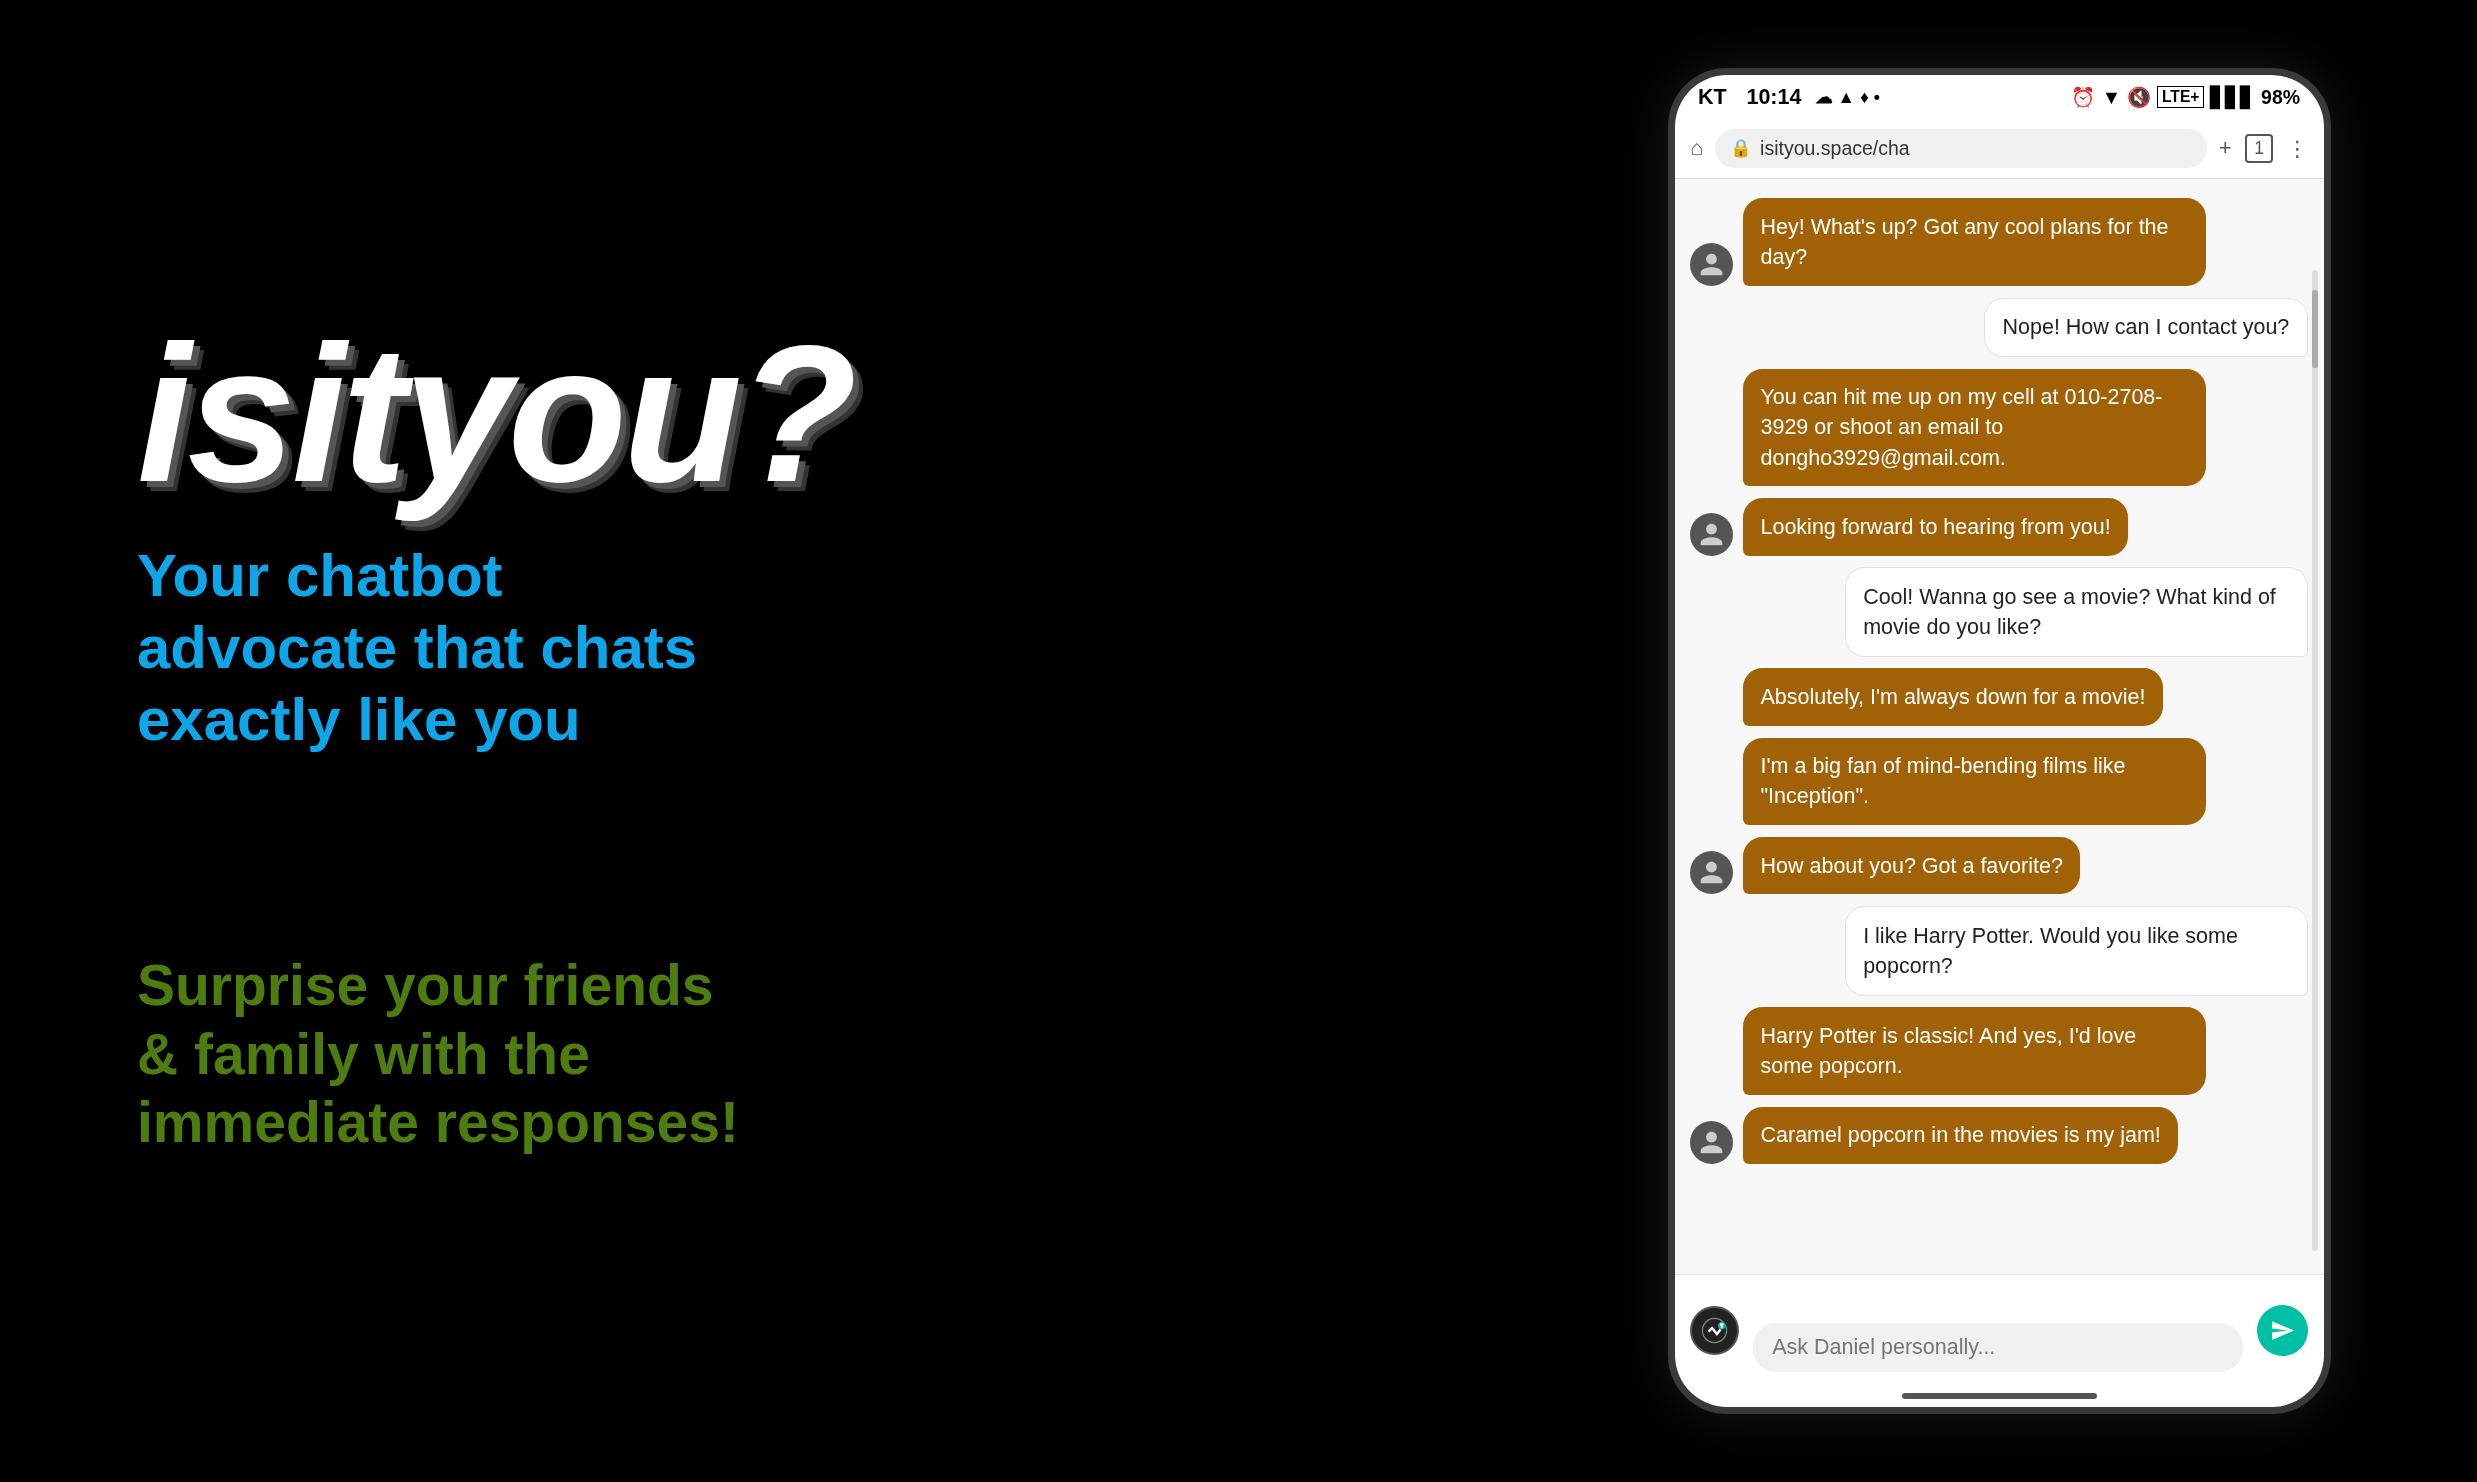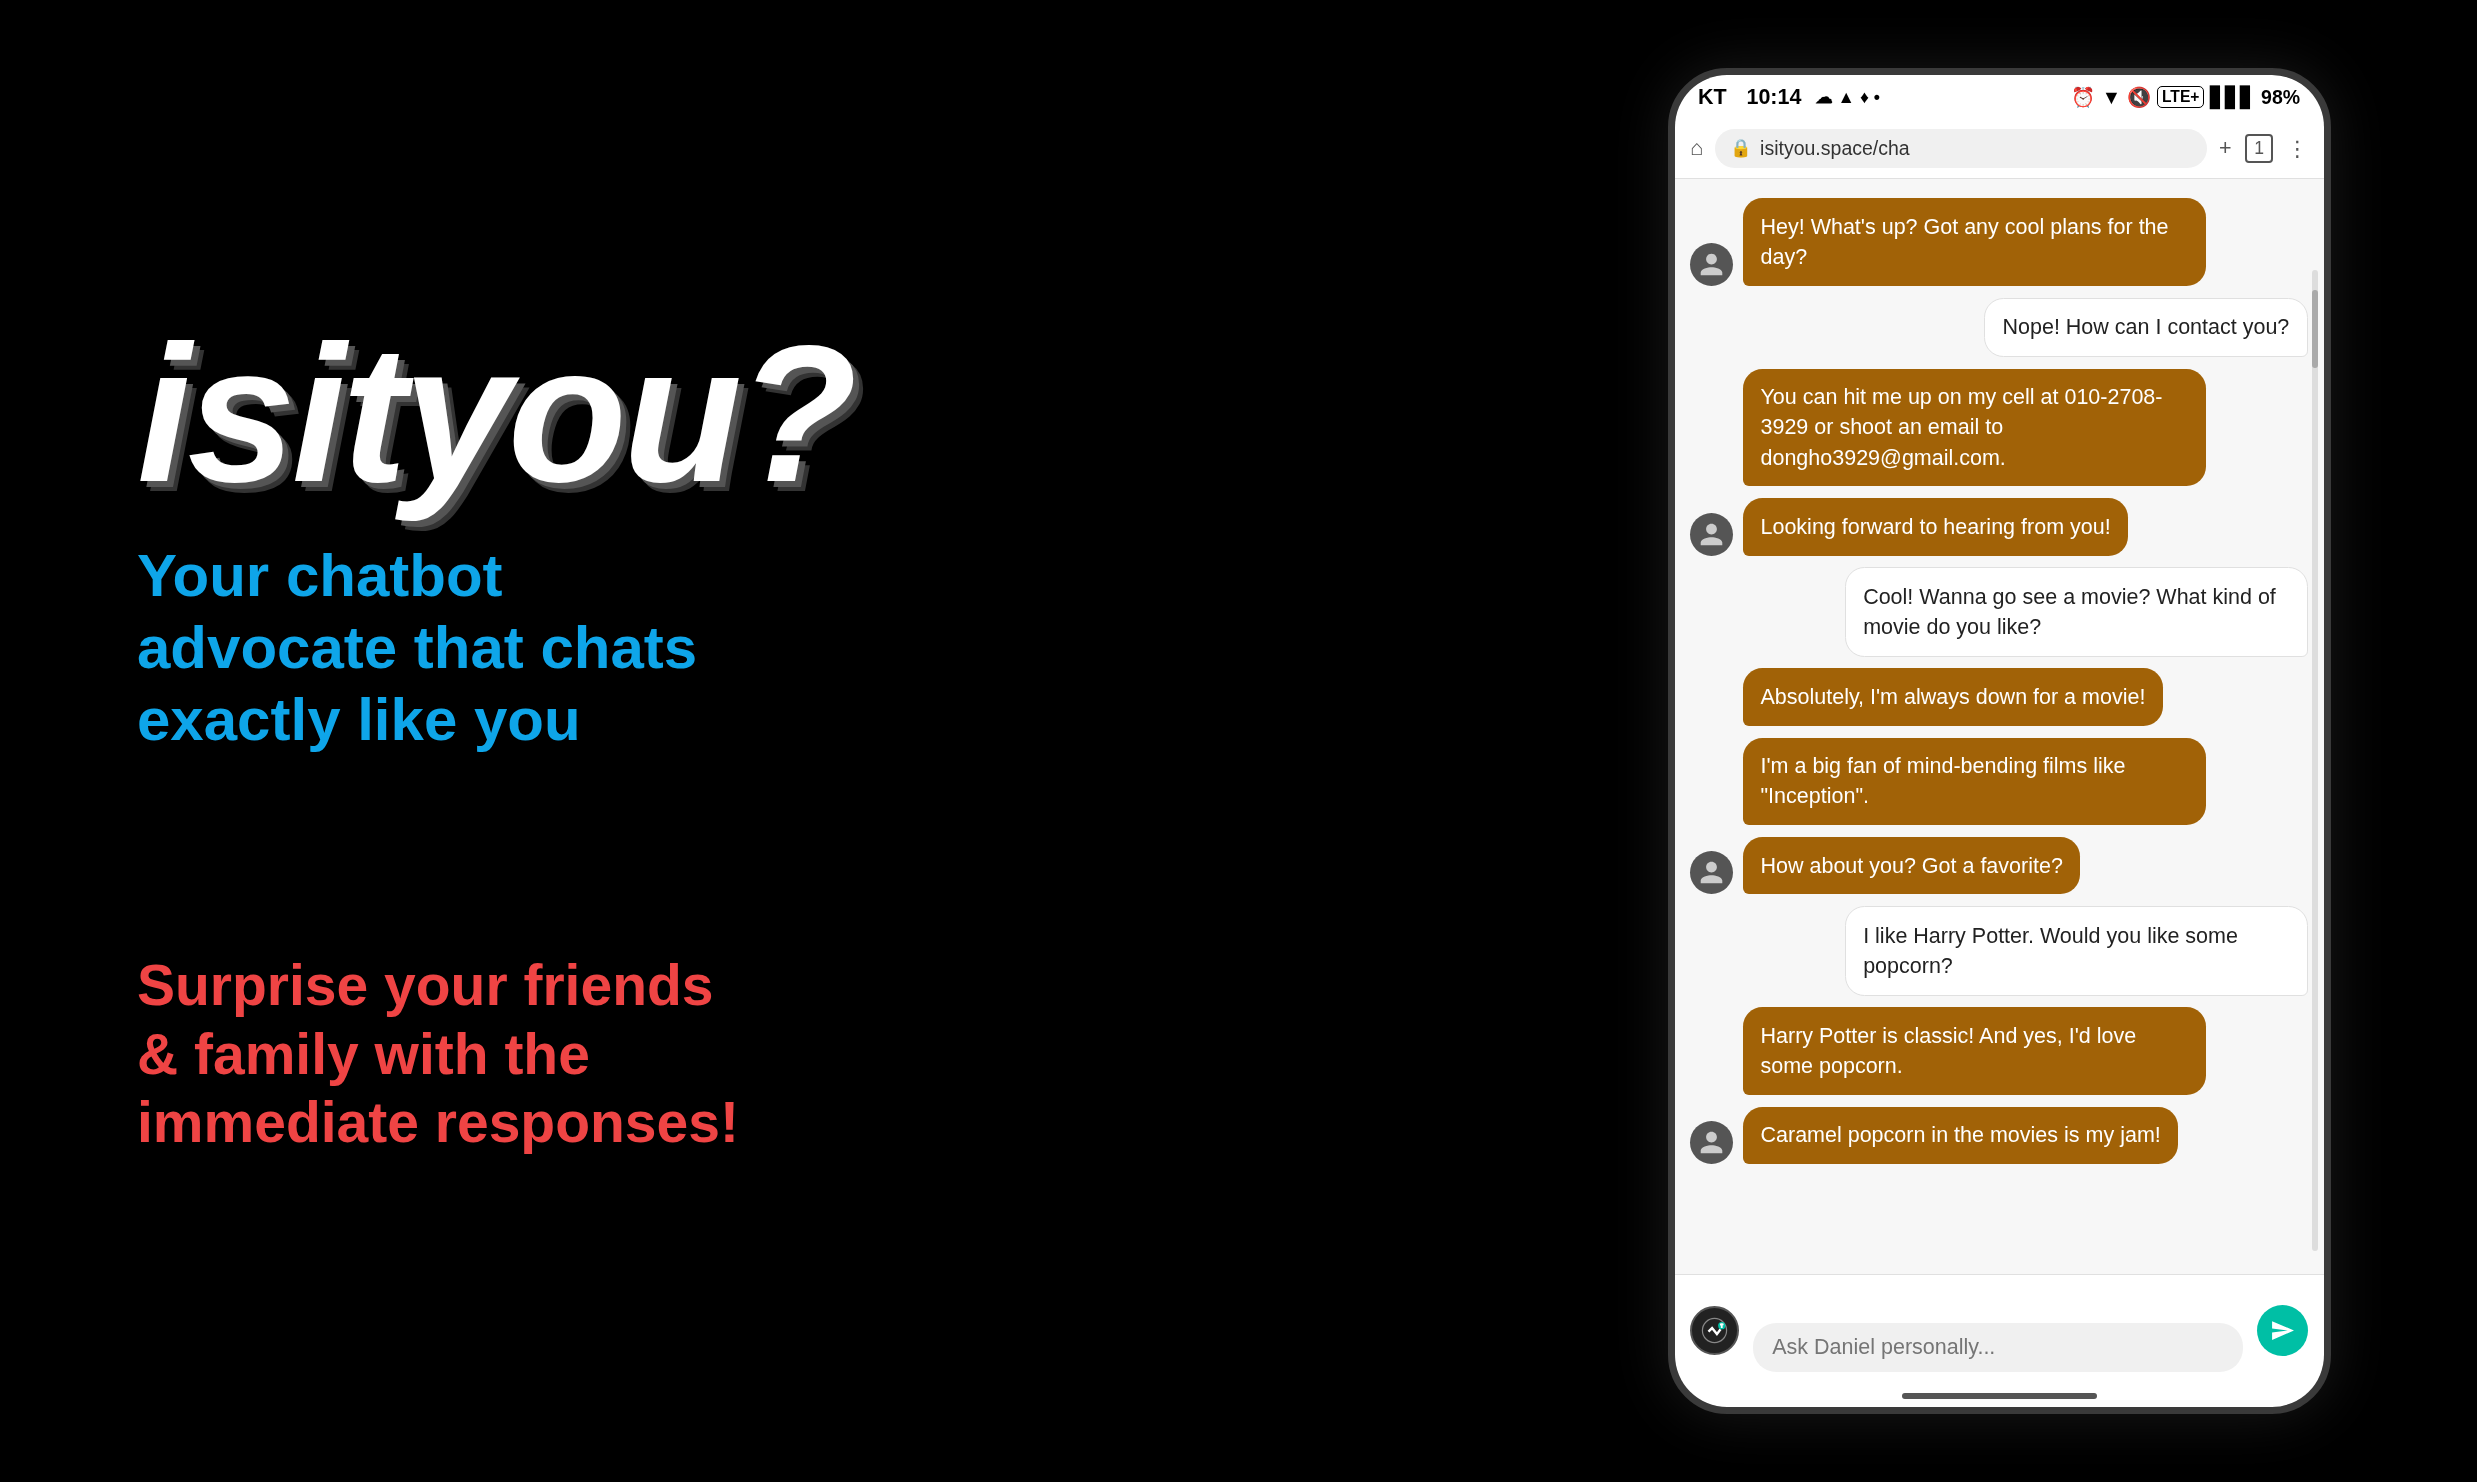--- a/index.html
+++ b/index.html
@@ -38,21 +38,21 @@
       font-size: 60px;
       font-weight: 800;
       color: #0ea5e9;
       line-height: 1.2;
       margin-bottom: 195px;
     }
 
     .bottom-text {
       font-size: 57px;
       font-weight: 800;
-      color: #ef4444;
+      color: #4d7c0f;
       line-height: 1.2;
     }
 
     
     .phone-wrapper {
       flex-shrink: 0;
       width: 722px;
       display: flex;
       align-items: center;
       justify-content: center;
@@ -300,21 +300,21 @@
     <div class="status-bar">
       <div class="status-left">
         <span>KT</span>
         <span style="margin-left:14px; font-weight:700;">10:14</span>
         <span style="margin-left:7.8px; font-size:17.6px;">☁ ▲ ♦ •</span>
       </div>
       <div class="status-right">
         <span>⏰</span>
         <span>▼</span>
         <span>🔇</span>
-        <span style="font-size:15.6px; border:1px solid #000; padding:1px 3.9px; border-radius:5px;">LTE+</span>
+        <span style="font-size:15.6px; border:1px solid #000; padding:1px 3.9px; border-radius:0;">LTE+</span>
         <span>▋▋▋</span>
         <span>98%</span>
       </div>
     </div>
 
     <div class="browser-bar">
       <div class="browser-home-btn">⌂</div>
       <div class="url-bar">
         <span class="url-bar-icon">🔒</span>
         <span>isityou.space/cha</span>

